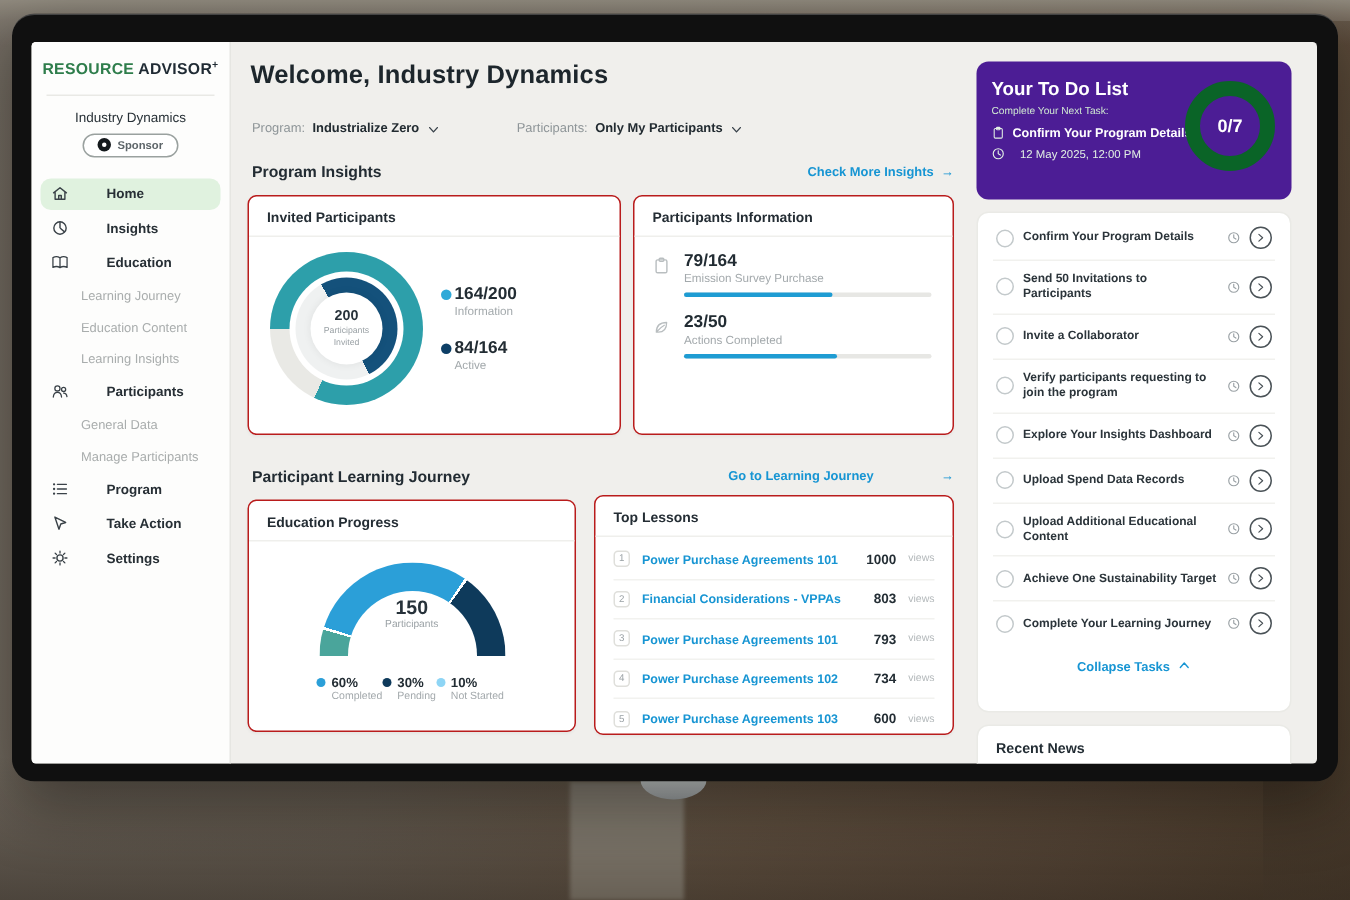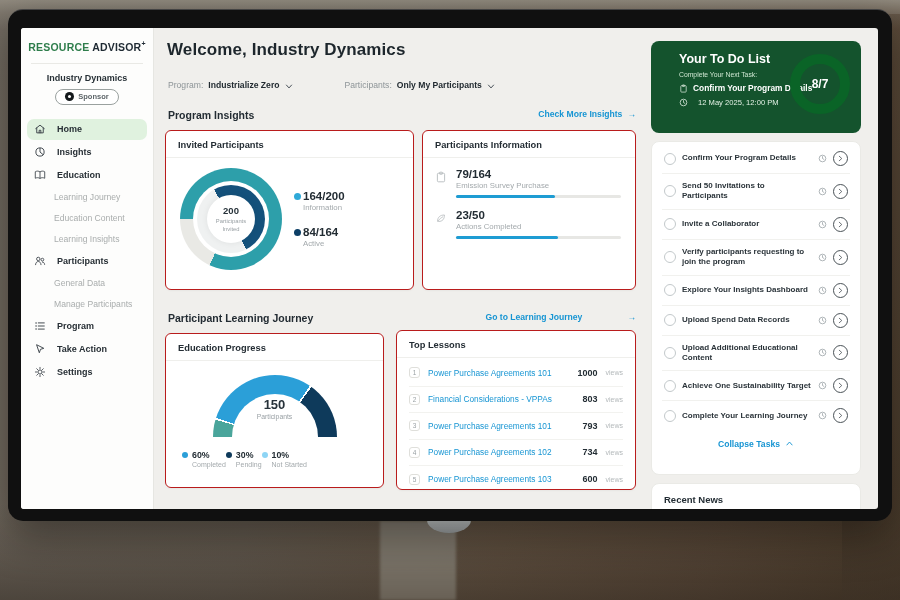--- a/index.html
+++ b/index.html
@@ -24,28 +24,28 @@
     border-radius:15px; z-index:2; box-shadow:0 16px 42px rgba(10,8,5,.45);
     border-top:1px solid rgba(255,255,255,.22); }
   .screen { position:absolute; left:13px; top:18px; width:857px; height:481px; background:#f0efec;
     border-radius:3px; overflow:hidden; }
 
   
   .sidebar { position:absolute; left:0; top:0; width:133px; height:100%; background:#fdfdfc; border-right:1px solid #e6e6e2; }
   .brand { text-align:center; padding-top:12px; font-size:10.5px; font-weight:800; letter-spacing:.2px; }
   .brand .b1 { color:#2e7d4b; } .brand .b2 { color:#1f2a33; } .brand sup { font-size:7px; color:#1f2a33; }
   .brand-divider { height:1px; background:#e9e9e5; margin:10px 10px 0 10px; }
-  .workspace { text-align:center; margin-top:9px; font-size:9px; font-weight:700; color:#273036; }
+  .workspace { text-align:center; margin-top:9px; font-size:9px; font-weight:400; color:#273036; }
   .sponsor-pill { margin:6px auto 0; width:64px; height:16px; border:1px solid #9aa19f; border-radius:9px;
     display:flex; align-items:center; justify-content:center; gap:4px; background:#fff; }
   .sp-ico { width:9px; height:9px; border-radius:50%; background:#14191c; position:relative; }
   .sp-ico::after { content:""; position:absolute; left:3px; top:3px; width:3px; height:3px; border-radius:50%; background:#fff; }
   .sponsor-pill span.txt { font-size:7.5px; color:#5d6569; font-weight:600; }
   .nav { margin-top:14px; }
-  .nav-item { display:flex; align-items:center; gap:11px; height:21px; margin:2px 6px; padding-left:7px; border-radius:7px; cursor:pointer; }
+  .nav-item { display:flex; align-items:center; gap:25px; height:21px; margin:2px 6px; padding-left:7px; border-radius:7px; cursor:pointer; }
   .nav-item .nav-label { font-size:9px; font-weight:700; color:#272f35; }
   .nav-item.lvl1 { padding-left:27px; height:19px; margin:2px 6px; }
   .nav-item.lvl1 .nav-label { color:#a9adad; font-weight:500; font-size:8.6px; }
   .nav-item.active { background:#e0f2df; }
   .nav-ico { width:12px; height:12px; color:#3a4248; display:flex; }
   .nav-ico svg { width:12px; height:12px; }
 
   
   .content { position:absolute; left:133px; top:0; width:724px; height:100%; }
   .welcome { position:absolute; left:13px; top:12px; font-size:17px; font-weight:800; color:#1d262c; letter-spacing:.1px; }
@@ -88,38 +88,38 @@
   .bar-track { margin-top:5px; height:3px; border-radius:2px; background:#e7e7e4; }
   .bar-fill { height:3px; border-radius:2px; background:#1e9cd3; }
 
   
   .gauge-wrap { position:relative; width:124px; height:63px; margin:14px auto 0; overflow:hidden; }
   .gauge-circle { position:absolute; left:0; top:0; width:124px; height:124px; border-radius:50%; }
   .gauge-hole { position:absolute; left:19px; top:19px; width:86px; height:86px; border-radius:50%; background:#fff; }
   .gauge-center { position:absolute; left:0; right:0; top:22px; text-align:center; }
   .gauge-cv { font-size:13px; font-weight:800; color:#27323a; }
   .gauge-cl { font-size:6.8px; color:#9aa1a5; margin-top:1px; }
-  .gauge-legend { display:flex; justify-content:flex-start; padding:12px 18px 0 16px; }
+  .gauge-legend { display:flex; justify-content:center; padding:12px 18px 0 16px; }
   .gl-item .top { display:flex; align-items:center; gap:4px; }
   .gl-dot { width:6px; height:6px; border-radius:50%; }
   .gl-val { font-size:8.8px; font-weight:800; color:#232d34; }
   .gl-lab { font-size:7px; color:#a3a9ac; margin-left:10px; margin-top:1px; }
 
   
   .lesson-rows { padding:2px 12px 0; }
   .lesson-row { display:flex; align-items:center; gap:8px; height:26.5px; border-bottom:1px solid #f2f2ef; cursor:pointer; }
   .lesson-row:last-child { border-bottom:none; }
   .rank-chip { width:11px; height:11px; border:1px solid #dfdfdb; border-radius:3px; font-size:6.5px; color:#9aa1a5;
     display:flex; align-items:center; justify-content:center; }
-  .lesson-title { flex:1; font-size:8.3px; font-weight:400; color:#1795d3; white-space:nowrap; overflow:hidden; }
+  .lesson-title { flex:1; font-size:8.3px; font-weight:700; color:#1795d3; white-space:nowrap; overflow:hidden; }
   .lesson-views { font-size:9px; font-weight:800; color:#232d34; }
   .views-word { font-size:7px; color:#b4b9bb; font-weight:400; }
 
   
-  .todo-card { position:absolute; left:497px; top:13px; width:210px; height:92px; background:#14532d; border-radius:8px; padding:11px 28px; }
+  .todo-card { position:absolute; left:497px; top:13px; width:210px; height:92px; background:#4c1d95; border-radius:8px; padding:11px 10px; }
   .todo-title { color:#fff; font-size:12.5px; font-weight:800; }
   .todo-sub { color:#cfe7d2; font-size:6.8px; margin-top:5px; }
   .todo-next { display:flex; align-items:center; gap:5px; margin-top:5px; color:#fff; }
   .todo-next .t { font-size:8.4px; font-weight:800; }
   .todo-when { display:flex; align-items:center; gap:10px; margin-top:5px; color:#e2f0e4; }
   .todo-when .t { font-size:7.6px; }
   .w-ico { width:9px; height:9px; display:flex; color:#e2f0e4; }
   .w-ico svg { width:9px; height:9px; }
   .todo-ring { position:absolute; right:11px; top:13px; width:60px; height:60px; border-radius:50%;
     border:10px solid #0a6427; display:flex; align-items:center; justify-content:center; }
@@ -481,21 +481,21 @@
           </div>
           <div class="todo-when">
             <span class="w-ico">
                 <svg viewBox="0 0 14 14">
                   <use href="#ic-clock"></use>
                 </svg>
               </span>
             <span class="t">12 May 2025, 12:00 PM</span>
           </div>
           <div class="todo-ring">
-            <span>8/7</span>
+            <span>0/7</span>
           </div>
         </div>
 
         <div class="task-card">
           <div class="task-row">
             <span class="task-check"></span>
             <span class="task-label">Confirm Your Program Details</span>
             <span class="t-clock">
                 <svg viewBox="0 0 14 14">
                   <use href="#ic-clock"></use>

